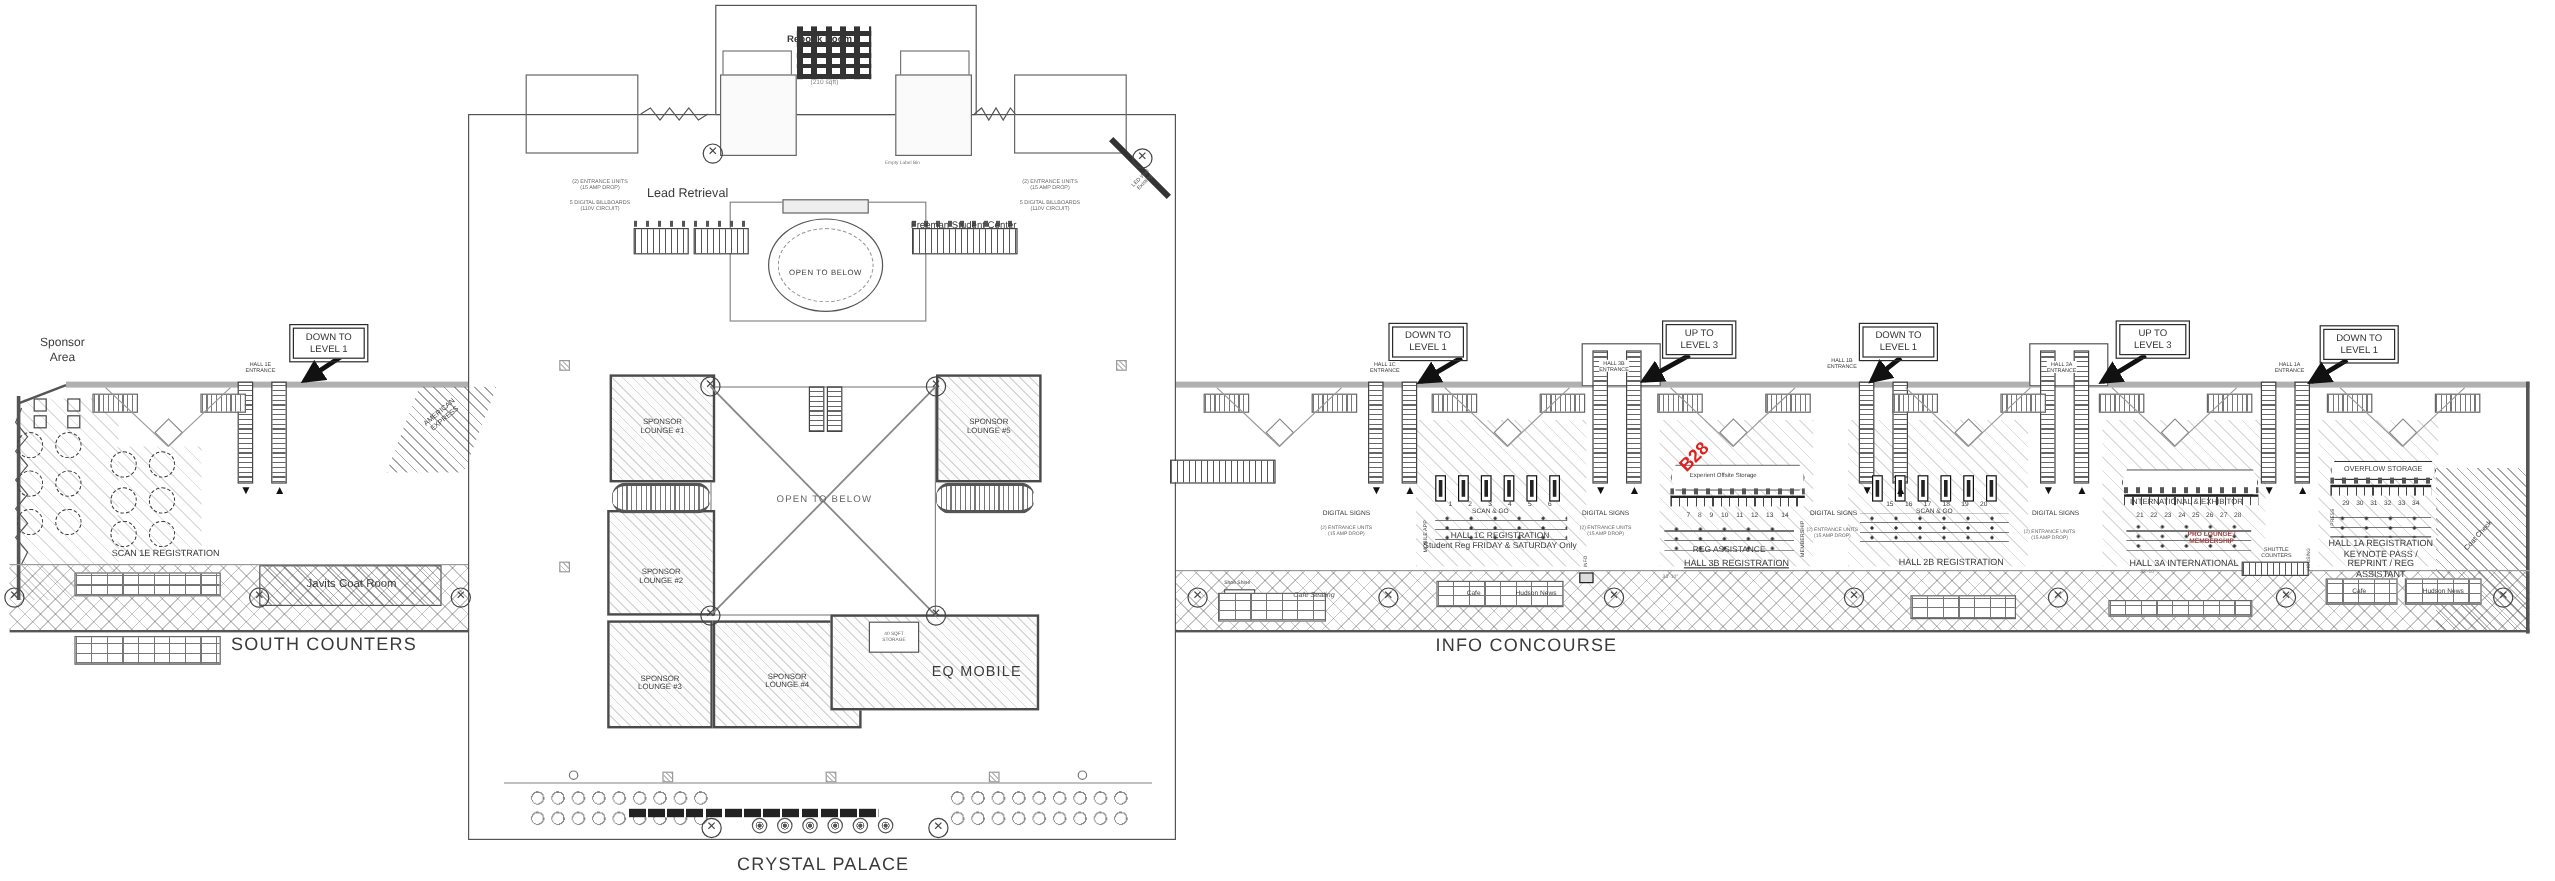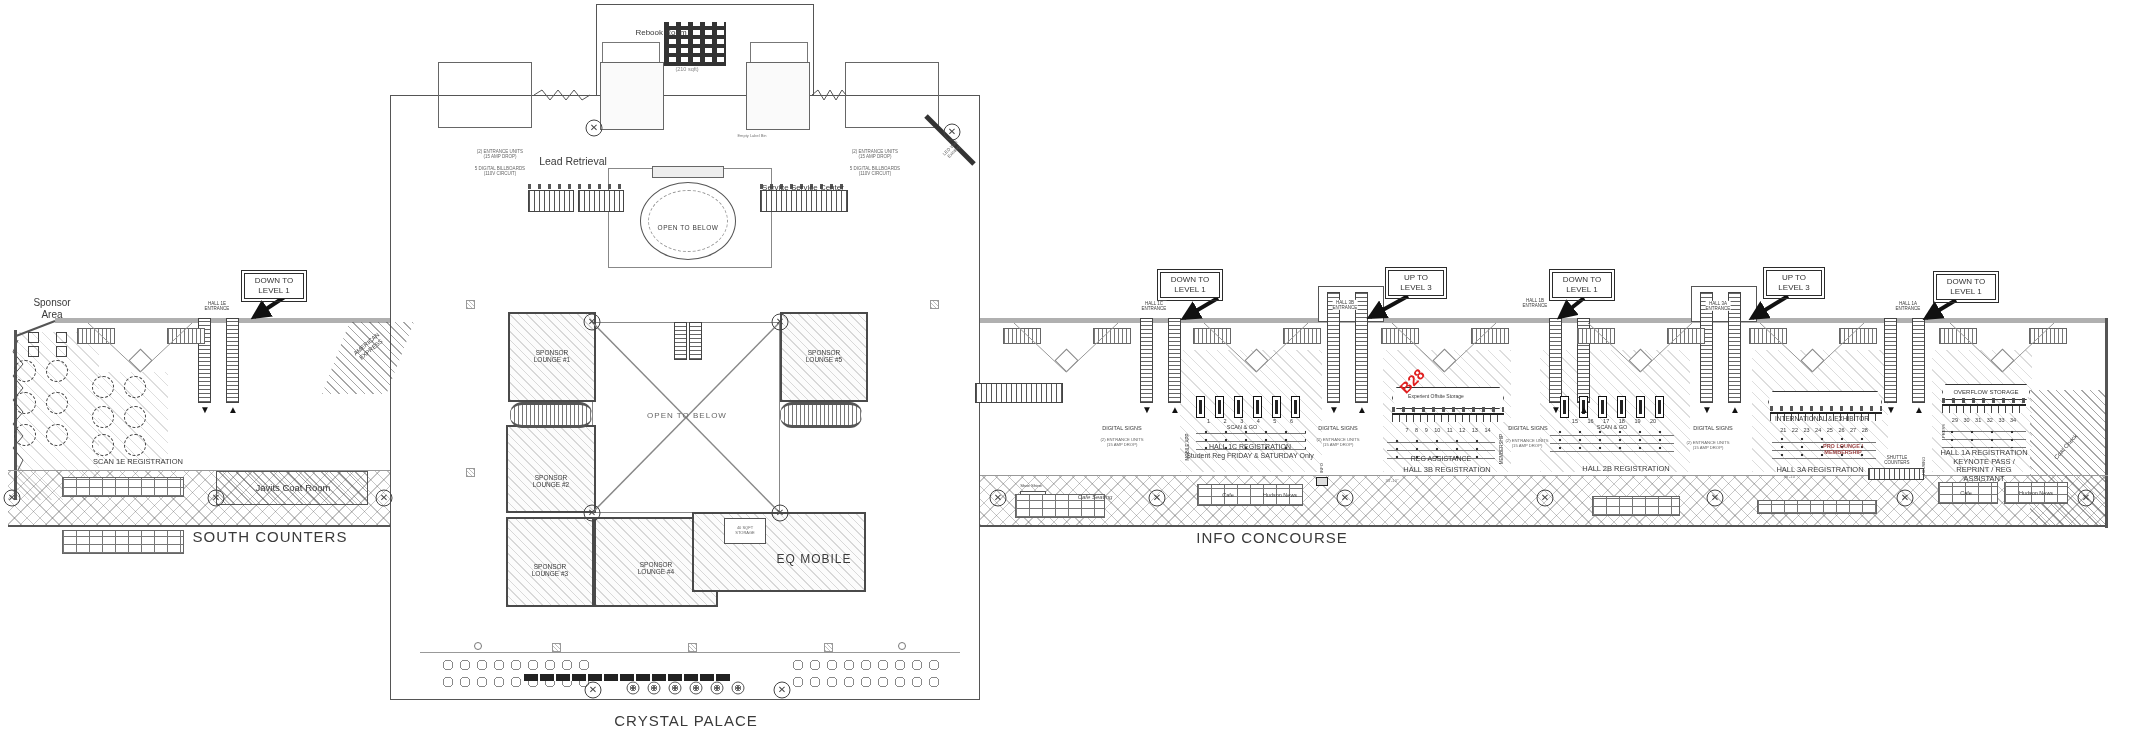--- a/index.html
+++ b/index.html
@@ -306,38 +306,38 @@
 LEVEL 1</div>
   <div class="callout" style="left:1388px;top:270px;width:48px;">UP TO
 LEVEL 3</div>
   <div class="callout" style="left:1552px;top:272px;width:52px;">DOWN TO
 LEVEL 1</div>
   <div class="callout" style="left:1766px;top:270px;width:48px;">UP TO
 LEVEL 3</div>
   <div class="callout" style="left:1936px;top:274px;width:52px;">DOWN TO
 LEVEL 1</div>
 
-  <div class="lbl" style="left:661px;top:33px;font-size:8px;">Rebook Room</div>
+  <div class="lbl" style="left:683px;top:33px;font-size:8px;font-weight:bold;">Rebook Room</div>
   <div class="lbl" style="left:687px;top:69px;font-size:5.5px;color:#888;">(210 sqft)</div>
   <div class="lbl" style="left:573px;top:161px;font-size:10.5px;">Lead Retrieval</div>
-  <div class="lbl" style="left:803px;top:188px;font-size:8px;">Service Service Center</div>
+  <div class="lbl" style="left:803px;top:188px;font-size:8px;">Freeman Student Center</div>
   <div class="lbl" style="left:752px;top:136px;font-size:4px;color:#777;">Empty Label Bin</div>
   <div class="lbl" style="left:688px;top:228px;font-size:6.5px;letter-spacing:.5px;">OPEN TO BELOW</div>
   <div class="lbl" style="left:687px;top:416px;font-size:8px;letter-spacing:1px;color:#666;">OPEN TO BELOW</div>
   <div class="lbl" style="left:500px;top:154px;font-size:4.5px;color:#666;">(2) ENTRANCE UNITS
 (15 AMP DROP)</div>
   <div class="lbl" style="left:500px;top:171px;font-size:4.5px;color:#666;">5 DIGITAL BILLBOARDS
 (110V CIRCUIT)</div>
   <div class="lbl" style="left:875px;top:154px;font-size:4.5px;color:#666;">(2) ENTRANCE UNITS
 (15 AMP DROP)</div>
   <div class="lbl" style="left:875px;top:171px;font-size:4.5px;color:#666;">5 DIGITAL BILLBOARDS
 (110V CIRCUIT)</div>
   <div class="lbl r45" style="left:952px;top:150px;font-size:4.5px;color:#555;">LED Wall
 Existing</div>
-  <div class="lbl" style="left:52px;top:308px;font-size:10px;">Sponsor
+  <div class="lbl" style="left:52px;top:292px;font-size:10px;">Sponsor
 Area</div>
   <div class="lbl" style="left:138px;top:462px;font-size:7.5px;">SCAN 1E REGISTRATION</div>
   <div class="lbl" style="left:293px;top:488px;font-size:9.5px;">Javits Coat Room</div>
   <div class="lbl r40" style="left:369px;top:347px;font-size:6px;">AMERICAN
 EXPRESS</div>
   <div class="lbl" style="left:270px;top:537px;font-size:15px;letter-spacing:1px;">SOUTH COUNTERS</div>
   <div class="lbl" style="left:1272px;top:538px;font-size:15px;letter-spacing:1px;">INFO CONCOURSE</div>
   <div class="lbl" style="left:686px;top:721px;font-size:15px;letter-spacing:1px;">CRYSTAL PALACE</div>
   <div class="lbl" style="left:552px;top:356px;font-size:6.5px;">SPONSOR
 LOUNGE #1</div>
@@ -366,42 +366,42 @@
 ENTRANCE</div>
   <div class="lbl" style="left:1250px;top:421px;font-size:5.5px;word-spacing:12px;white-space:pre;">1 2 3 4 5 6</div>
   <div class="lbl" style="left:1242px;top:427px;font-size:5.5px;">SCAN &amp; GO</div>
   <div class="lbl" style="left:1250px;top:447px;font-size:7px;">HALL 1C REGISTRATION</div>
   <div class="lbl" style="left:1250px;top:456px;font-size:7px;">Student Reg FRIDAY &amp; SATURDAY Only</div>
   <div class="lbl vlbl" style="left:1188px;top:447px;font-size:4.5px;">MOBILE APP</div>
   <div class="lbl r45 b28" style="left:1412px;top:381px;font-size:15px;z-index:5;">B28</div>
   <div class="lbl" style="left:1436px;top:397px;font-size:5px;z-index:4;">Experient Offsite Storage</div>
   <div class="lbl" style="left:1448px;top:430px;font-size:5.5px;word-spacing:5px;white-space:pre;">7 8 9 10 11 12 13 14</div>
   <div class="lbl" style="left:1441px;top:459px;font-size:7px;">REG ASSISTANCE</div>
-  <div class="lbl" style="left:1447px;top:470px;font-size:7.5px;">HALL 3B REGISTRATION</div>
+  <div class="lbl" style="left:1447px;top:470px;font-size:7.5px;text-decoration:underline;">HALL 3B REGISTRATION</div>
   <div class="lbl vlbl" style="left:1502px;top:449px;font-size:4.5px;">MEMBERSHIP</div>
   <div class="lbl" style="left:1122px;top:428px;font-size:5.5px;">DIGITAL SIGNS</div>
   <div class="lbl" style="left:1338px;top:428px;font-size:5.5px;">DIGITAL SIGNS</div>
   <div class="lbl" style="left:1528px;top:428px;font-size:5.5px;">DIGITAL SIGNS</div>
   <div class="lbl" style="left:1713px;top:428px;font-size:5.5px;">DIGITAL SIGNS</div>
   <div class="lbl" style="left:1122px;top:443px;font-size:4.2px;color:#666;">(2) ENTRANCE UNITS
 (15 AMP DROP)</div>
   <div class="lbl" style="left:1338px;top:443px;font-size:4.2px;color:#666;">(2) ENTRANCE UNITS
 (15 AMP DROP)</div>
   <div class="lbl" style="left:1527px;top:444px;font-size:4.2px;color:#666;">(2) ENTRANCE UNITS
 (15 AMP DROP)</div>
   <div class="lbl" style="left:1708px;top:446px;font-size:4.2px;color:#666;">(2) ENTRANCE UNITS
 (15 AMP DROP)</div>
   <div class="lbl" style="left:1614px;top:421px;font-size:5.5px;word-spacing:8px;white-space:pre;">15 16 17 18 19 20</div>
   <div class="lbl" style="left:1612px;top:427px;font-size:5.5px;">SCAN &amp; GO</div>
   <div class="lbl" style="left:1626px;top:469px;font-size:7.5px;">HALL 2B REGISTRATION</div>
   <div class="lbl" style="left:1822px;top:419px;font-size:6.5px;">INTERNATIONAL &amp; EXHIBITOR</div>
   <div class="lbl" style="left:1824px;top:430px;font-size:5.5px;word-spacing:4px;white-space:pre;">21 22 23 24 25 26 27 28</div>
   <div class="lbl pro" style="left:1843px;top:449px;font-size:5.5px;z-index:4;">PRO LOUNGE /
 MEMBERSHIP</div>
-  <div class="lbl" style="left:1820px;top:470px;font-size:7.5px;">HALL 3A REGISTRATION</div>
+  <div class="lbl" style="left:1820px;top:470px;font-size:7.5px;">HALL 3A INTERNATIONAL</div>
   <div class="lbl" style="left:1986px;top:392px;font-size:6px;z-index:4;">OVERFLOW STORAGE</div>
   <div class="lbl vlbl" style="left:1944px;top:431px;font-size:4.2px;">PRESS</div>
   <div class="lbl" style="left:1984px;top:420px;font-size:5.5px;word-spacing:4px;white-space:pre;">29 30 31 32 33 34</div>
   <div class="lbl" style="left:1984px;top:466px;font-size:7.5px;">HALL 1A REGISTRATION
 KEYNOTE PASS /
 REPRINT / REG
 ASSISTANT</div>
   <div class="lbl" style="left:1897px;top:460px;font-size:4.5px;">SHUTTLE
 COUNTERS</div>
   <div class="lbl vlbl" style="left:1924px;top:466px;font-size:4px;">HOUSING</div>

